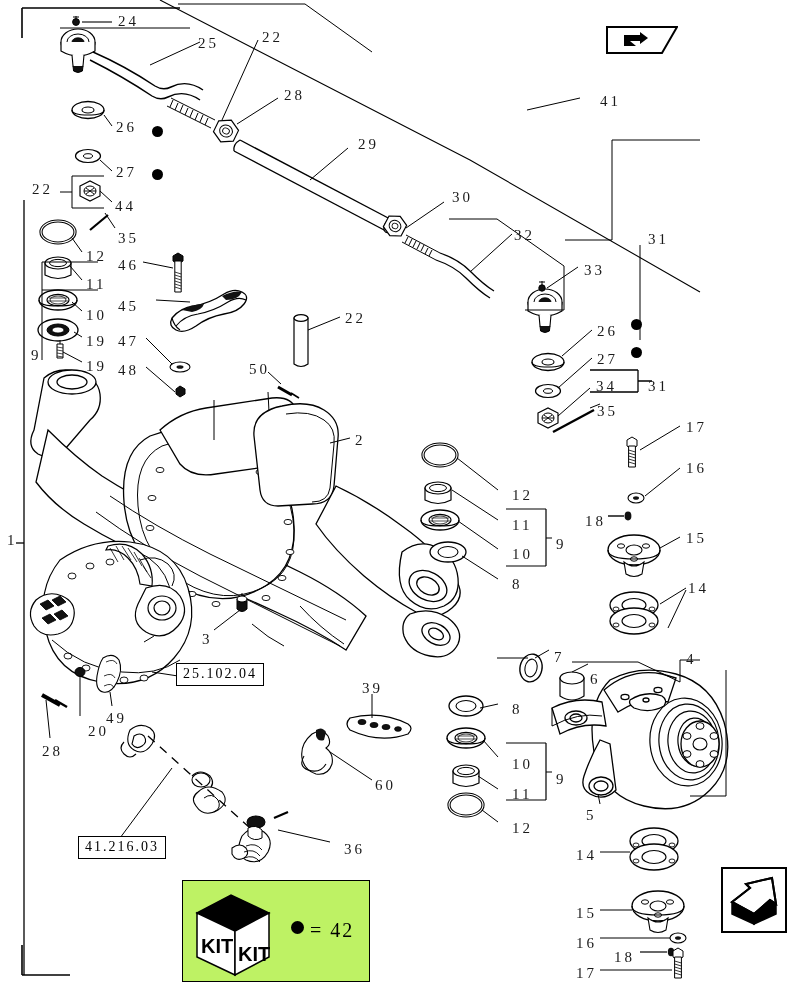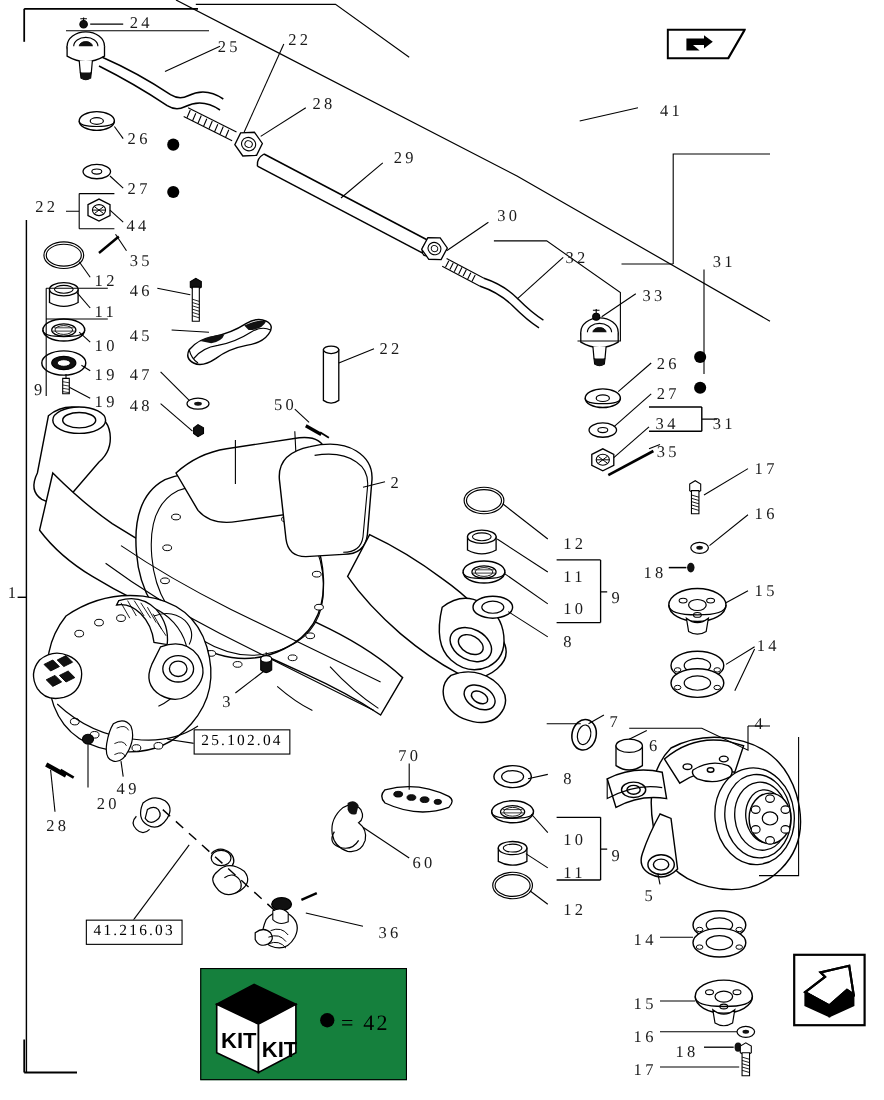--- a/index.html
+++ b/index.html
@@ -1,21 +1,21 @@
 <!DOCTYPE html>
 <html><head>
 <meta charset="utf-8">
 <style>
   html,body{margin:0;padding:0;background:#fff;}
   body{width:804px;height:1000px;font-family:"Liberation Serif",serif;color:#000;}
   #stage{position:relative;width:804px;height:1000px;overflow:hidden;background:#fff;}
   svg#art{position:absolute;left:0;top:0;width:804px;height:1000px;}
   .lbl{position:absolute;font-family:"Liberation Serif",serif;font-size:15px;letter-spacing:3px;color:#1a1a1a;white-space:nowrap;line-height:1;}
   .refbox{position:absolute;border:1px solid #000;padding:2px 6px 3px 6px;font-size:14px;letter-spacing:2px;background:#fff;white-space:nowrap;}
-  .kitbox{position:absolute;border:1px solid #000;background:#15803d;}
+  .kitbox{position:absolute;border:1px solid #000;background:#bef264;}
   .kiteq{position:absolute;font-size:20px;letter-spacing:2px;}
   .dot{position:absolute;border-radius:50%;background:#000;}
   .iconbox{position:absolute;border:1px solid #000;background:#fff;}
 </style>
 </head>
 <body>
 
 <div id="stage">
 
   <svg id="art" viewBox="0 0 804 1000">
@@ -624,21 +624,21 @@
   <span class="lbl" style="left:512px;top:518px">11</span>
   <span class="lbl" style="left:686px;top:531px">15</span>
   <span class="lbl" style="left:556px;top:537px">9</span>
   <span class="lbl" style="left:512px;top:547px">10</span>
   <span class="lbl" style="left:512px;top:577px">8</span>
   <span class="lbl" style="left:688px;top:581px">14</span>
   <span class="lbl" style="left:202px;top:632px">3</span>
   <span class="lbl" style="left:554px;top:650px">7</span>
   <span class="lbl" style="left:590px;top:672px">6</span>
   <span class="lbl" style="left:686px;top:652px">4</span>
-  <span class="lbl" style="left:362px;top:681px">70</span>
+  <span class="lbl" style="left:362px;top:681px">39</span>
   <span class="lbl" style="left:88px;top:724px">20</span>
   <span class="lbl" style="left:106px;top:711px">49</span>
   <span class="lbl" style="left:512px;top:702px">8</span>
   <span class="lbl" style="left:42px;top:744px">28</span>
   <span class="lbl" style="left:512px;top:757px">10</span>
   <span class="lbl" style="left:375px;top:778px">60</span>
   <span class="lbl" style="left:512px;top:787px">11</span>
   <span class="lbl" style="left:556px;top:772px">9</span>
   <span class="lbl" style="left:586px;top:808px">5</span>
   <span class="lbl" style="left:512px;top:821px">12</span>

